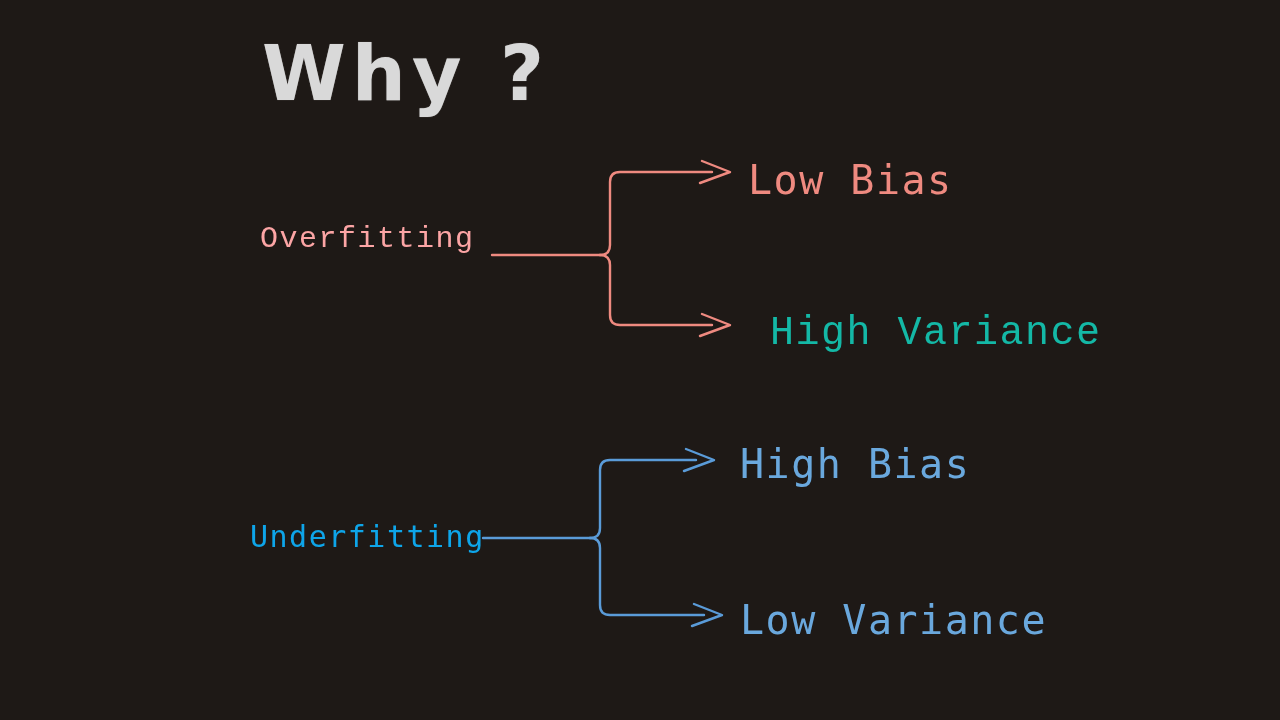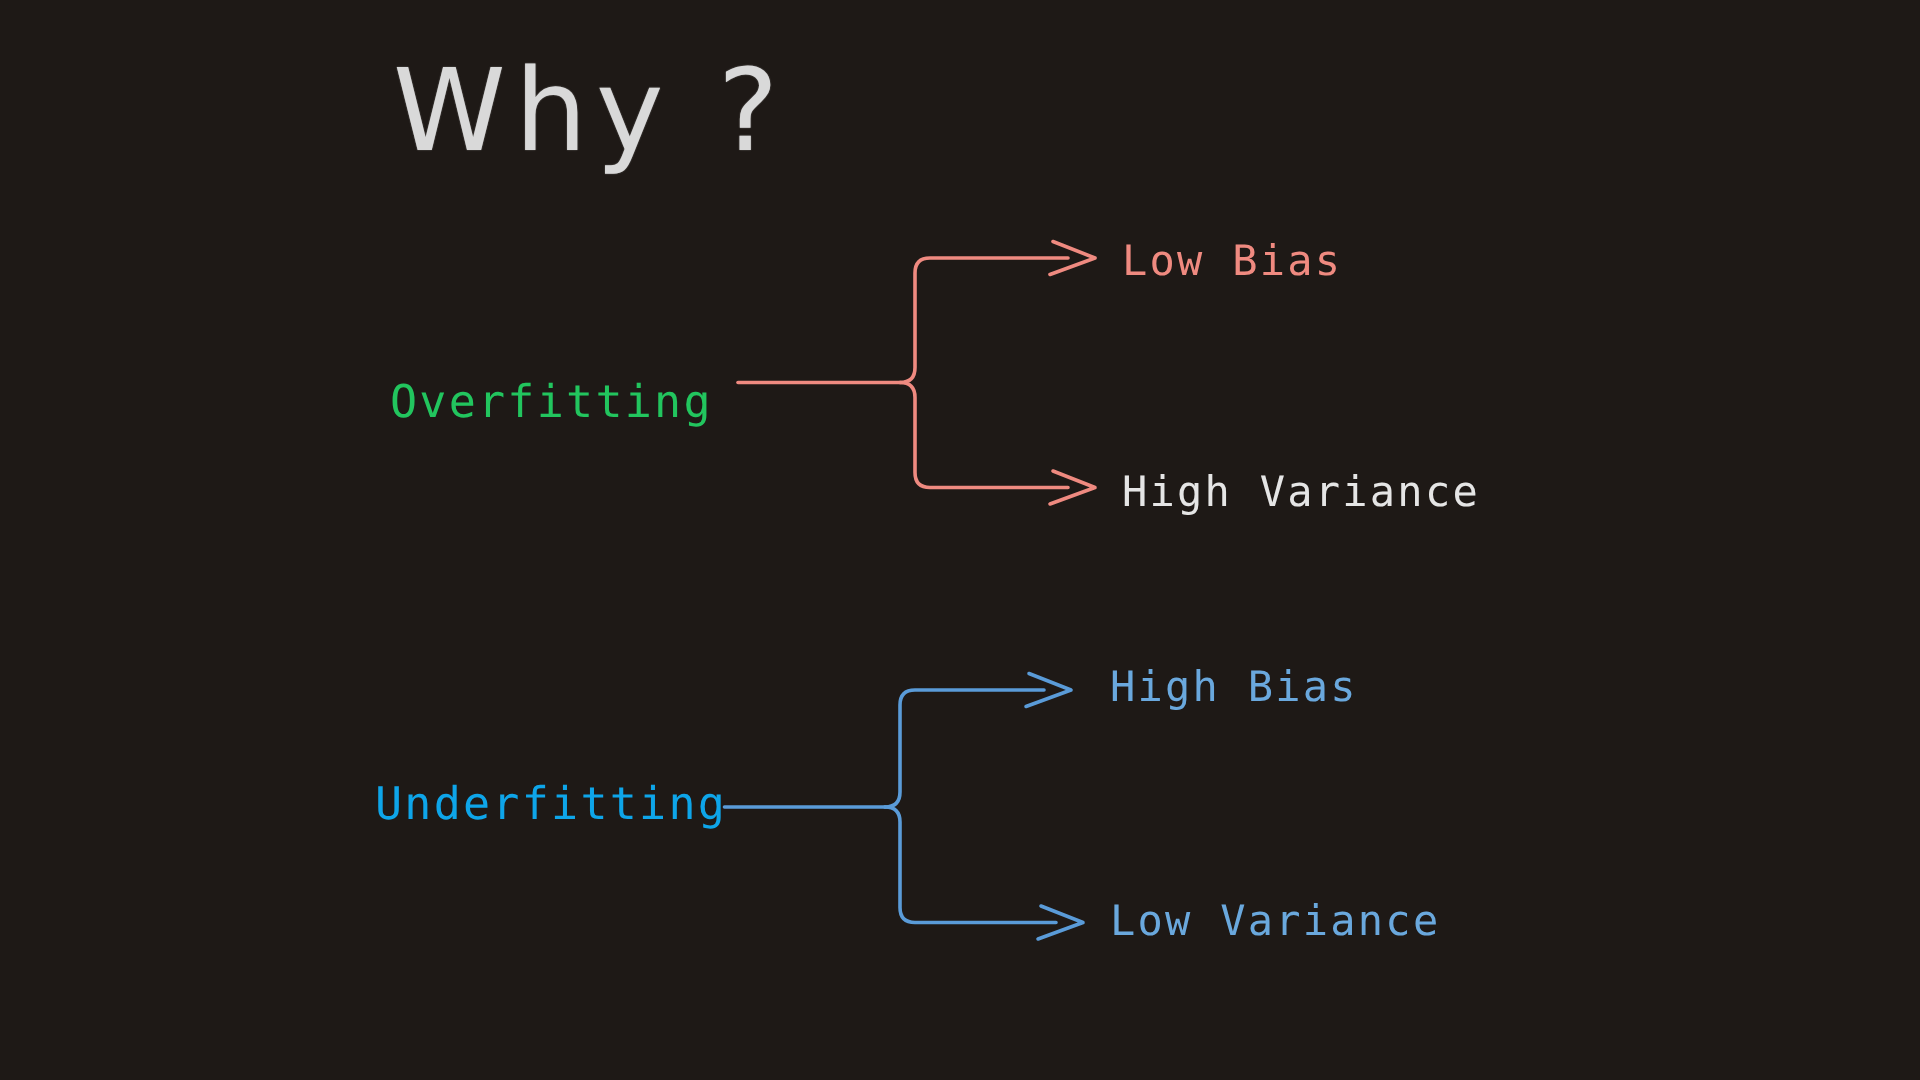--- a/index.html
+++ b/index.html
@@ -17,33 +17,33 @@
     font-family: "DejaVu Sans Mono", "Liberation Mono", monospace;
   }
 
   
   #title {
     position: absolute;
     left: 262px;
     top: 36px;
     font-family: "DejaVu Sans", "Liberation Sans", sans-serif;
     font-size: 76px;
-    font-weight: 400;
+    font-weight: 700;
     letter-spacing: 6px;
     color: #d9d9d9;
     line-height: 1;
     white-space: pre;
     text-shadow: 0 0 1px rgba(217,217,217,.55);
   }
 
   
   .node-label {
     position: absolute;
     font-family: "DejaVu Sans Mono", "Liberation Mono", monospace;
-    font-size: 28px;
+    font-size: 40px;
     font-weight: 400;
     letter-spacing: 1.5px;
     white-space: pre;
     line-height: 1;
   }
   .node-label.root { font-size: 30px; }
 
   
   #connectors {
     position: absolute;
@@ -89,25 +89,25 @@
 
     <g>
       <path class="conn-path" d="M 483 538 L 590 538" stroke="#5a9bd8"></path>
       <path class="conn-path" d="M 590 538 Q 600 538 600 528 L 600 470 Q 600 460 610 460 L 696 460" stroke="#5a9bd8"></path>
       <path class="conn-path" d="M 590 538 Q 600 538 600 548 L 600 605 Q 600 615 610 615 L 704 615" stroke="#5a9bd8"></path>
       <path class="arrow-head" d="M 686 449 L 714 460 L 684 471" stroke="#5a9bd8"></path>
       <path class="arrow-head" d="M 694 604 L 722 615 L 692 626" stroke="#5a9bd8"></path>
     </g>
   </svg>
 
-  <div class="node-label root" style="left:260px; top:254px; color:#22c55e;">Overfitting</div>
+  <div class="node-label root" style="left:260px; top:224px; color:#fca5a5;font-family:Liberation Mono, monospace;">Overfitting</div>
 
   <div class="node-label" style="left:748px; top:160px; color:#ef8a80;">Low Bias</div>
 
-  <div class="node-label" style="left:748px; top:314px; color:#e5e5e5;">High Variance</div>
+  <div class="node-label" style="left:770px; top:314px; color:#14b8a6;font-family:Liberation Mono, monospace;">High Variance</div>
 
   <div class="node-label root" style="left:250px; top:522px; color:#0ea5e9;">Underfitting</div>
 
   <div class="node-label" style="left:740px; top:600px; color:#6aa8dd;">Low Variance</div>
 
   <div class="node-label" style="left:740px; top:444px; color:#6aa8dd;">High Bias</div>
 
 </div>
 
 </body></html>

